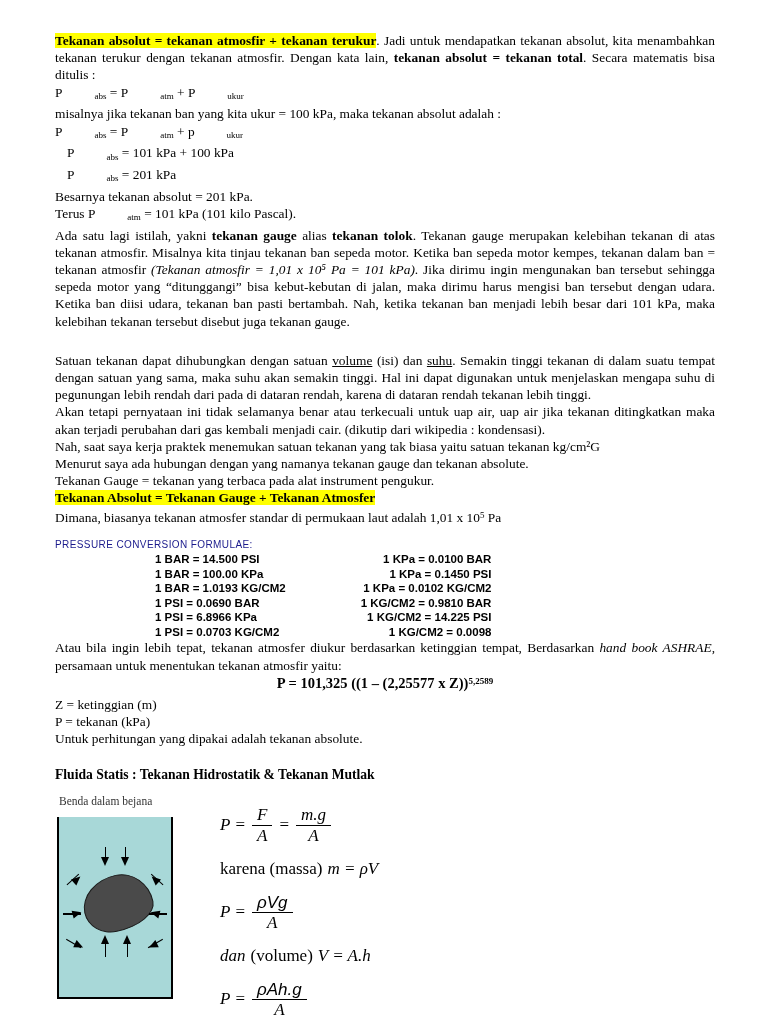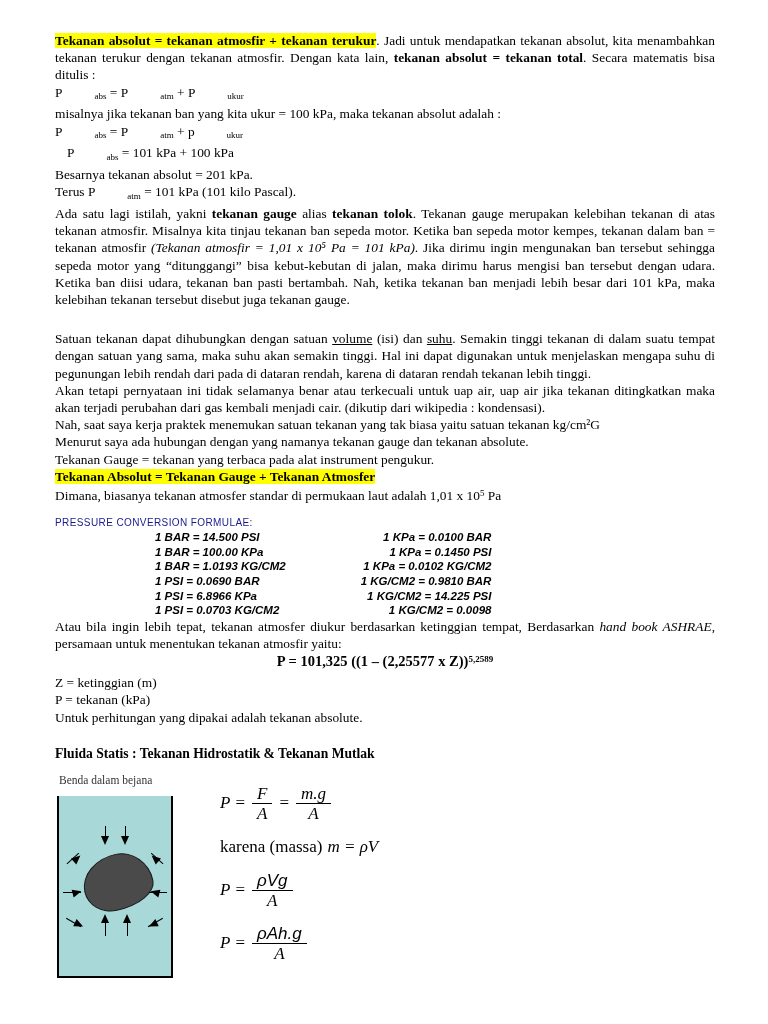--- a/index.html
+++ b/index.html
@@ -54,21 +54,20 @@
     color: #1a1a8c;
     letter-spacing: 0.4px;
     margin-bottom: 2px;
   }
   table.pct {
     border-collapse: collapse;
     font-family: "Liberation Sans", sans-serif;
     font-weight: bold;
     font-size: 11.5px;
     margin-left: 100px;
-    font-style: italic;
   }
   table.pct td {
     padding: 0px 0px;
     line-height: 14.6px;
     white-space: nowrap;
   }
   table.pct td.col2 { padding-left: 75px; text-align: right; }
 
   .formula-center {
     text-align: center;
@@ -167,20 +166,21 @@
   <div class="content">
 
     <p>
       <span class="hl b">Tekanan absolut = tekanan atmosfir + tekanan terukur</span><span>. Jadi untuk mendapatkan tekanan absolut, kita menambahkan tekanan terukur dengan tekanan atmosfir. Dengan kata lain, </span><span class="b">tekanan absolut = tekanan total</span><span>. Secara matematis bisa ditulis :</span>
     </p>
 
     <p>P<sub>abs</sub> = P<sub>atm</sub> + P<sub>ukur</sub></p>
     <p>misalnya jika tekanan ban yang kita ukur = 100 kPa, maka tekanan absolut adalah :</p>
     <p>P<sub>abs</sub> = P<sub>atm</sub> + p<sub>ukur</sub></p>
     <p class="pad-1">P<sub>abs</sub> = 101 kPa + 100 kPa</p>
+    <p class="pad-1">P<sub>abs</sub> = 201 kPa</p>
     <p>Besarnya tekanan absolut = 201 kPa.</p>
     <p>Terus P<sub>atm</sub> = 101 kPa (101 kilo Pascal).</p>
 
     <p>
       <span>Ada satu lagi istilah, yakni </span><span class="b">tekanan gauge</span><span> alias </span><span class="b">tekanan tolok</span><span>. Tekanan gauge merupakan kelebihan tekanan di atas tekanan atmosfir. Misalnya kita tinjau tekanan ban sepeda motor. Ketika ban sepeda motor kempes, tekanan dalam ban = tekanan atmosfir </span><span class="i">(Tekanan atmosfir = 1,01 x 10⁵ Pa = 101 kPa)</span><span>. Jika dirimu ingin mengunakan ban tersebut sehingga sepeda motor yang “ditunggangi” bisa kebut-kebutan di jalan, maka dirimu harus mengisi ban tersebut dengan udara. Ketika ban diisi udara, tekanan ban pasti bertambah. Nah, ketika tekanan ban menjadi lebih besar dari 101 kPa, maka kelebihan tekanan tersebut disebut juga tekanan gauge.</span>
     </p>
 
     <div class="gap-lg"></div>
 
     <p>
@@ -286,20 +286,25 @@
 
         <div class="eq">
           <span class="it">P</span>
           <span>=</span>
           <span class="frac">
             <span class="num it rho">ρVg</span>
             <span class="den it">A</span>
           </span>
         </div>
 
+        <div class="eq">
+          <span class="it">dan</span>
+          <span> (volume) </span>
+          <span class="it">V = A.h</span>
+        </div>
 
         <div class="eq">
           <span class="it">P</span>
           <span>=</span>
           <span class="frac">
             <span class="num it rho">ρAh.g</span>
             <span class="den it">A</span>
           </span>
         </div>
 

